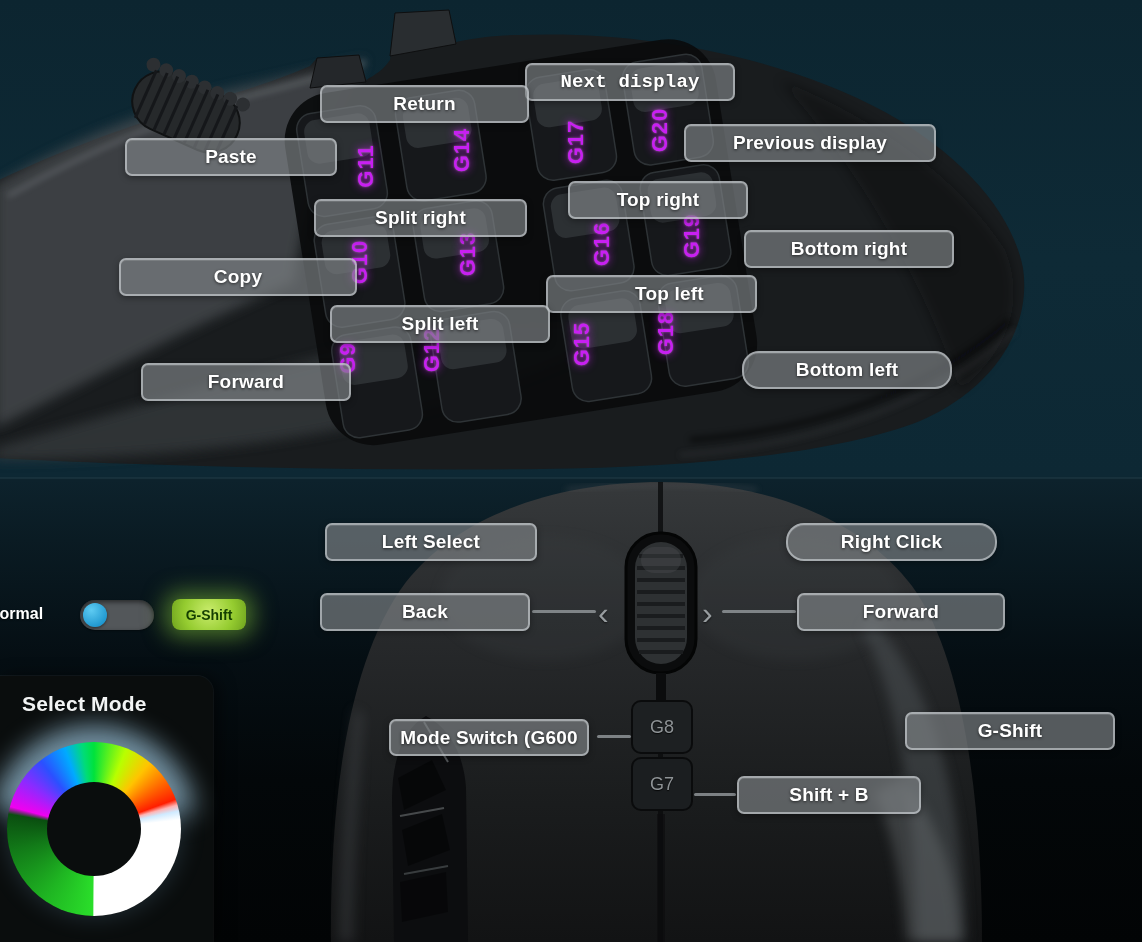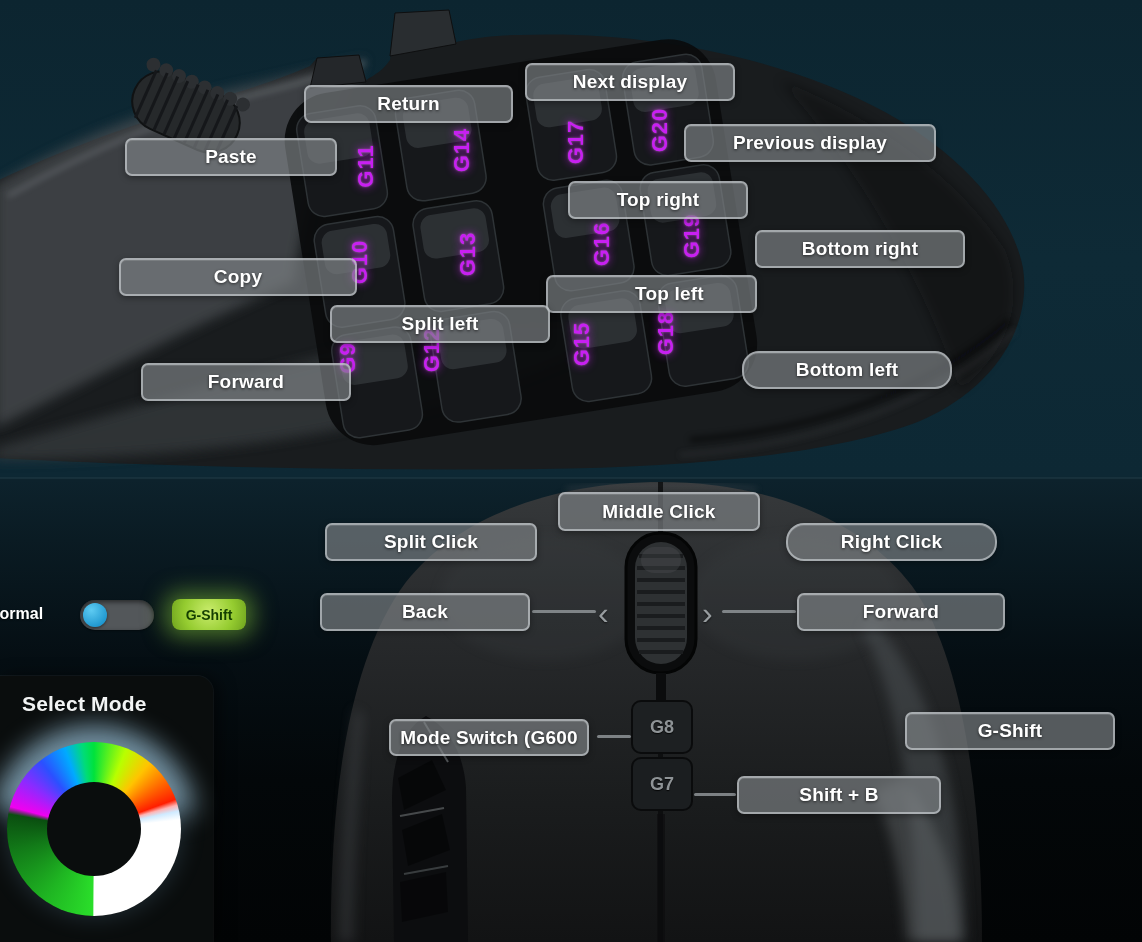--- a/index.html
+++ b/index.html
@@ -23,21 +23,21 @@
   }
   .gkey{
     position:absolute;z-index:5;color:#c81ff2;font-size:22px;font-weight:700;letter-spacing:1px;
     transform:translate(-50%,-50%) rotate(-90deg);
     text-shadow:0 0 8px rgba(200,31,242,.85),0 0 2px rgba(255,200,255,.55);
   }
   .cline{position:absolute;height:3px;background:#8e9396;opacity:.85;border-radius:2px;z-index:8;}
   .chev{position:absolute;color:#979c9f;font-size:32px;line-height:32px;font-weight:400;z-index:8;
         text-shadow:0 1px 2px rgba(0,0,0,.6);}
   .sidebtn-txt{position:absolute;width:60px;height:52px;display:flex;align-items:center;justify-content:center;
-        color:#8e9396;font-size:18px;font-weight:700;z-index:6;text-shadow:0 1px 1px rgba(0,0,0,.8);}
+        color:#8e9396;font-size:18px;font-weight:400;z-index:6;text-shadow:0 1px 1px rgba(0,0,0,.8);}
   .normal-lbl{position:absolute;left:-12px;top:605px;color:#fff;font-size:16px;font-weight:700;z-index:20;
         text-shadow:0 1px 2px rgba(0,0,0,.7);}
   .toggle{position:absolute;left:80px;top:600px;width:74px;height:30px;border-radius:16px;z-index:20;
         background:#53575a;box-shadow:inset 0 2px 5px rgba(0,0,0,.55),0 1px 2px rgba(0,0,0,.4);cursor:pointer;}
   .toggle-knob{position:absolute;left:3px;top:3px;width:24px;height:24px;border-radius:50%;
         background:radial-gradient(circle at 35% 30%,#5ecbf2,#1f97cf 75%);
         box-shadow:0 1px 3px rgba(0,0,0,.5);}
   .gshift-pill{position:absolute;left:172px;top:599px;width:74px;height:31px;border-radius:8px;z-index:20;
         display:flex;align-items:center;justify-content:center;
         background:radial-gradient(circle at 50% 40%,#c9ec6c,#95cc30 60%,#6fa31e);
@@ -198,39 +198,39 @@
   <div class="gkey" style="left:660px;top:130px;">G20</div>
   <div class="gkey" style="left:360px;top:262px;">G10</div>
   <div class="gkey" style="left:468px;top:254px;">G13</div>
   <div class="gkey" style="left:602px;top:244px;">G16</div>
   <div class="gkey" style="left:692px;top:236px;">G19</div>
   <div class="gkey" style="left:348px;top:358px;">G9</div>
   <div class="gkey" style="left:432px;top:350px;">G12</div>
   <div class="gkey" style="left:582px;top:344px;">G15</div>
   <div class="gkey" style="left:666px;top:333px;">G18</div>
 
-  <div class="lbl" style="left:525px;top:63px;width:210px;">Next display</div>
-  <div class="lbl" style="left:304px;top:85px;width:209px;">Return</div>
+  <div class="lbl" style="left:525px;top:63px;width:210px;font-family:Liberation Mono, monospace;">Next display</div>
+  <div class="lbl" style="left:320px;top:85px;width:209px;">Return</div>
   <div class="lbl" style="left:684px;top:124px;width:252px;">Previous display</div>
   <div class="lbl" style="left:125px;top:138px;width:212px;">Paste</div>
+  <div class="lbl" style="left:314px;top:199px;width:213px;">Split right</div>
   <div class="lbl" style="left:568px;top:181px;width:180px;">Top right</div>
-  <div class="lbl" style="left:744px;top:230px;width:210px;margin-left:11px;">Bottom right</div>
+  <div class="lbl" style="left:744px;top:230px;width:210px;">Bottom right</div>
   <div class="lbl" style="left:119px;top:258px;width:238px;">Copy</div>
   <div class="lbl" style="left:546px;top:275px;width:211px;padding-left:36px;">Top left</div>
   <div class="lbl" style="left:330px;top:305px;width:220px;">Split left</div>
   <div class="lbl" style="left:742px;top:351px;width:210px;border-radius:17px;">Bottom left</div>
   <div class="lbl" style="left:141px;top:363px;width:210px;">Forward</div>
 
-  <div class="lbl" style="left:558px;top:492px;width:202px;height:39px;">Middle Click</div>
-  <div class="lbl" style="left:325px;top:523px;width:212px;">Split Click</div>
+  <div class="lbl" style="left:325px;top:523px;width:212px;">Left Select</div>
   <div class="lbl" style="left:786px;top:523px;width:211px;border-radius:18px;">Right Click</div>
   <div class="lbl" style="left:320px;top:593px;width:210px;">Back</div>
   <div class="lbl" style="left:797px;top:593px;width:208px;">Forward</div>
   <div class="lbl" style="left:389px;top:719px;width:200px;height:37px;">Mode Switch (G600</div>
-  <div class="lbl" style="left:737px;top:776px;width:204px;">Shift + B</div>
+  <div class="lbl" style="left:737px;top:776px;width:184px;">Shift + B</div>
   <div class="lbl" style="left:905px;top:712px;width:210px;">G-Shift</div>
 
   <div class="cline" style="left:532px;top:610px;width:64px;"></div>
   <div class="chev" style="left:598px;top:597px;">‹</div>
   <div class="chev" style="left:702px;top:597px;">›</div>
   <div class="cline" style="left:722px;top:610px;width:74px;"></div>
   <div class="cline" style="left:597px;top:735px;width:34px;"></div>
   <div class="cline" style="left:694px;top:793px;width:42px;"></div>
 
   <div class="sidebtn-txt" style="left:632px;top:701px;">G8</div>

